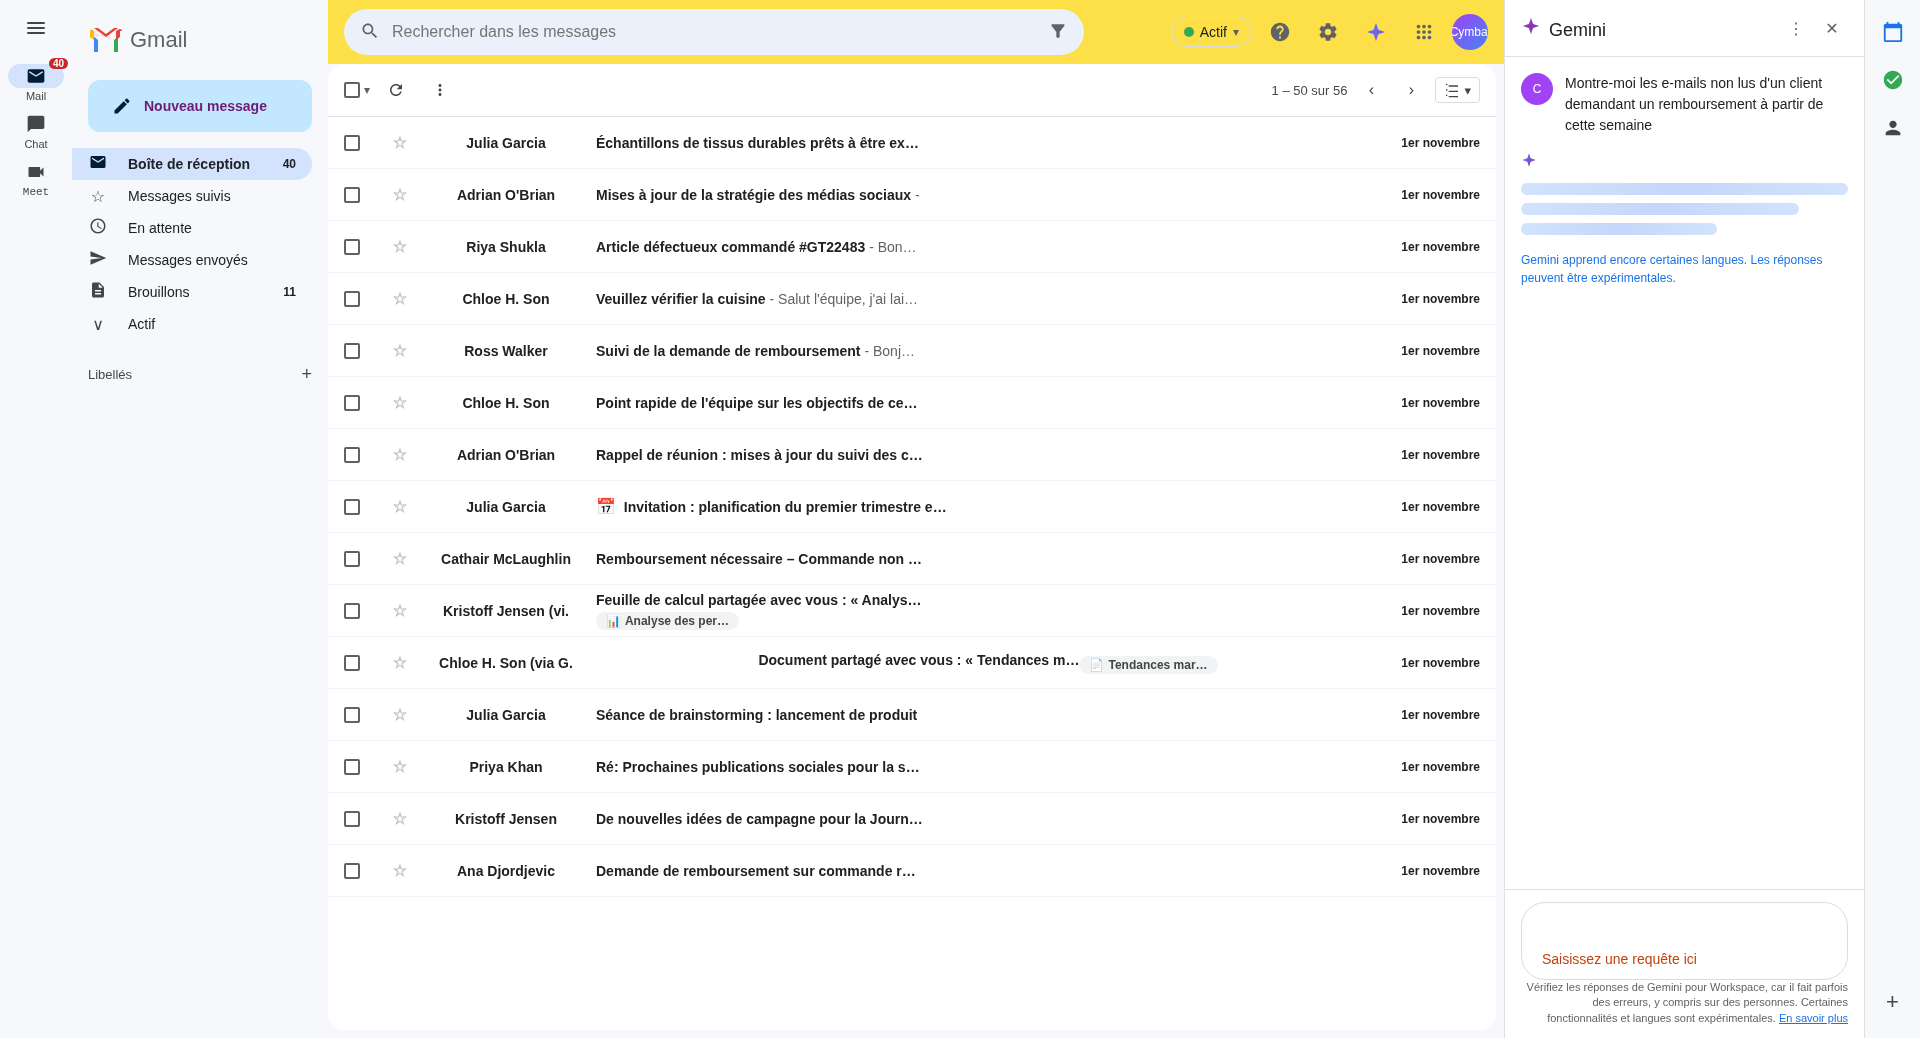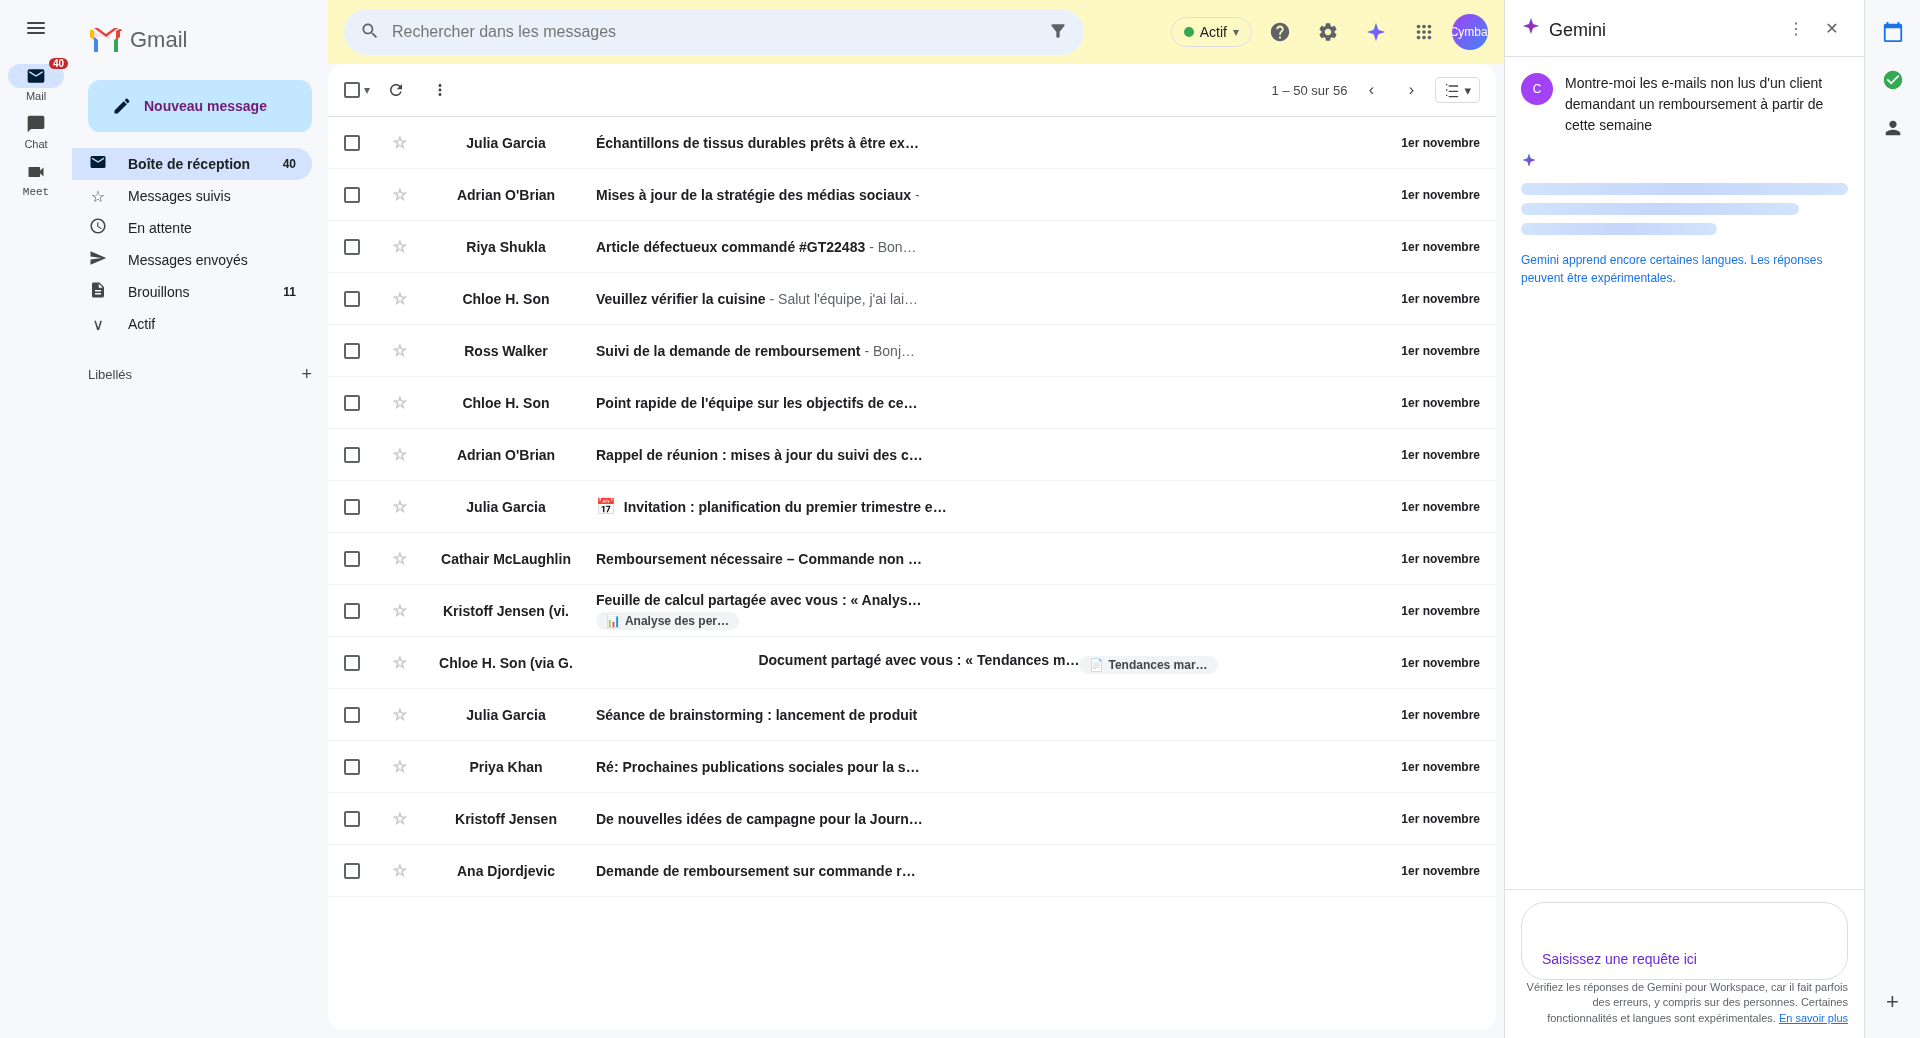--- a/index.html
+++ b/index.html
@@ -2,21 +2,21 @@
 <html><head>
   <meta charset="utf-8">
   <style>
     * { box-sizing: border-box; margin: 0; padding: 0; }
     body { font-family: 'Google Sans', Arial, sans-serif; background: #f6f8fc; color: #202124; font-size: 14px; overflow: hidden; }
 
     
     .app-container { display: flex; height: 1038px; width: 1920px; }
     .sidebar { width: 256px; background: #f6f8fc; padding: 8px 0; flex-shrink: 0; display: flex; flex-direction: column; }
     .main-area { flex: 1; display: flex; flex-direction: column; min-width: 0; }
-    .header { height: 64px; background: #fef9c3; display: flex; align-items: center; padding: 0 16px; gap: 16px; border-bottom: none; }
+    .header { height: 64px; background: #fde047; display: flex; align-items: center; padding: 0 16px; gap: 16px; border-bottom: none; }
     .email-list-container { flex: 1; background: #fff; border-radius: 16px; margin: 0 8px 8px 0; overflow: hidden; display: flex; flex-direction: column; }
     .gemini-panel { width: 360px; background: #fff; border-left: 1px solid #e0e0e0; display: flex; flex-direction: column; flex-shrink: 0; }
     .search-bar { flex: 1; max-width: 720px; background: #eaf1fb; border-radius: 24px; height: 46px; display: flex; align-items: center; padding: 0 16px; gap: 12px; }
     .search-bar input { border: none; background: transparent; font-size: 16px; color: #202124; outline: none; flex: 1; }
     .header-right { display: flex; align-items: center; gap: 8px; margin-left: auto; }
     .status-badge { display: flex; align-items: center; gap: 6px; padding: 6px 12px; border: 1px solid #dadce0; border-radius: 20px; cursor: pointer; }
     .status-dot { width: 10px; height: 10px; background: #34a853; border-radius: 50%; }
     .icon-btn { width: 40px; height: 40px; border-radius: 50%; display: flex; align-items: center; justify-content: center; cursor: pointer; border: none; background: transparent; font-size: 18px; color: #5f6368; }
     .avatar { width: 36px; height: 36px; border-radius: 50%; background: #a142f4; display: flex; align-items: center; justify-content: center; color: white; font-size: 14px; font-weight: 500; cursor: pointer; overflow: hidden; }
 
@@ -708,21 +708,21 @@
         <div class="loading-bar" style="width:100%; background: linear-gradient(90deg, #d2e3fc 0%, #c5d7fa 50%, #d2e3fc 100%);"></div>
         <div class="loading-bar" style="width:85%; background: linear-gradient(90deg, #d2e3fc 0%, #c5d7fa 50%, #d2e3fc 100%);"></div>
         <div class="loading-bar" style="width:60%; background: linear-gradient(90deg, #d2e3fc 0%, #c5d7fa 50%, #d2e3fc 100%);"></div>
       </div>
 
       <p class="gemini-note">Gemini apprend encore certaines langues. Les réponses peuvent être expérimentales.</p>
     </div>
 
     <div class="gemini-footer">
       <div class="gemini-input-box">
-        <span style="color:#6d28d9; flex:1;margin-top:36px;">Saisissez une requête ici</span>
+        <span style="color:#c2410c; flex:1;margin-top:36px;">Saisissez une requête ici</span>
       </div>
       <p class="gemini-disclaimer">
         <span>Vérifiez les réponses de Gemini pour Workspace, car il fait parfois des erreurs, y compris sur des personnes. Certaines fonctionnalités et langues sont expérimentales.</span> <a href="#">En savoir plus</a>
       </p>
     </div>
   </div>
 
   <div style="width:56px; background:#f6f8fc; display:flex; flex-direction:column; align-items:center; padding-top:8px; border-left:1px solid #e0e0e0;">
     <button class="right-panel-icon" style="color:#1a73e8;">
       <svg width="22" height="22" viewBox="0 0 24 24" fill="#1a73e8">

